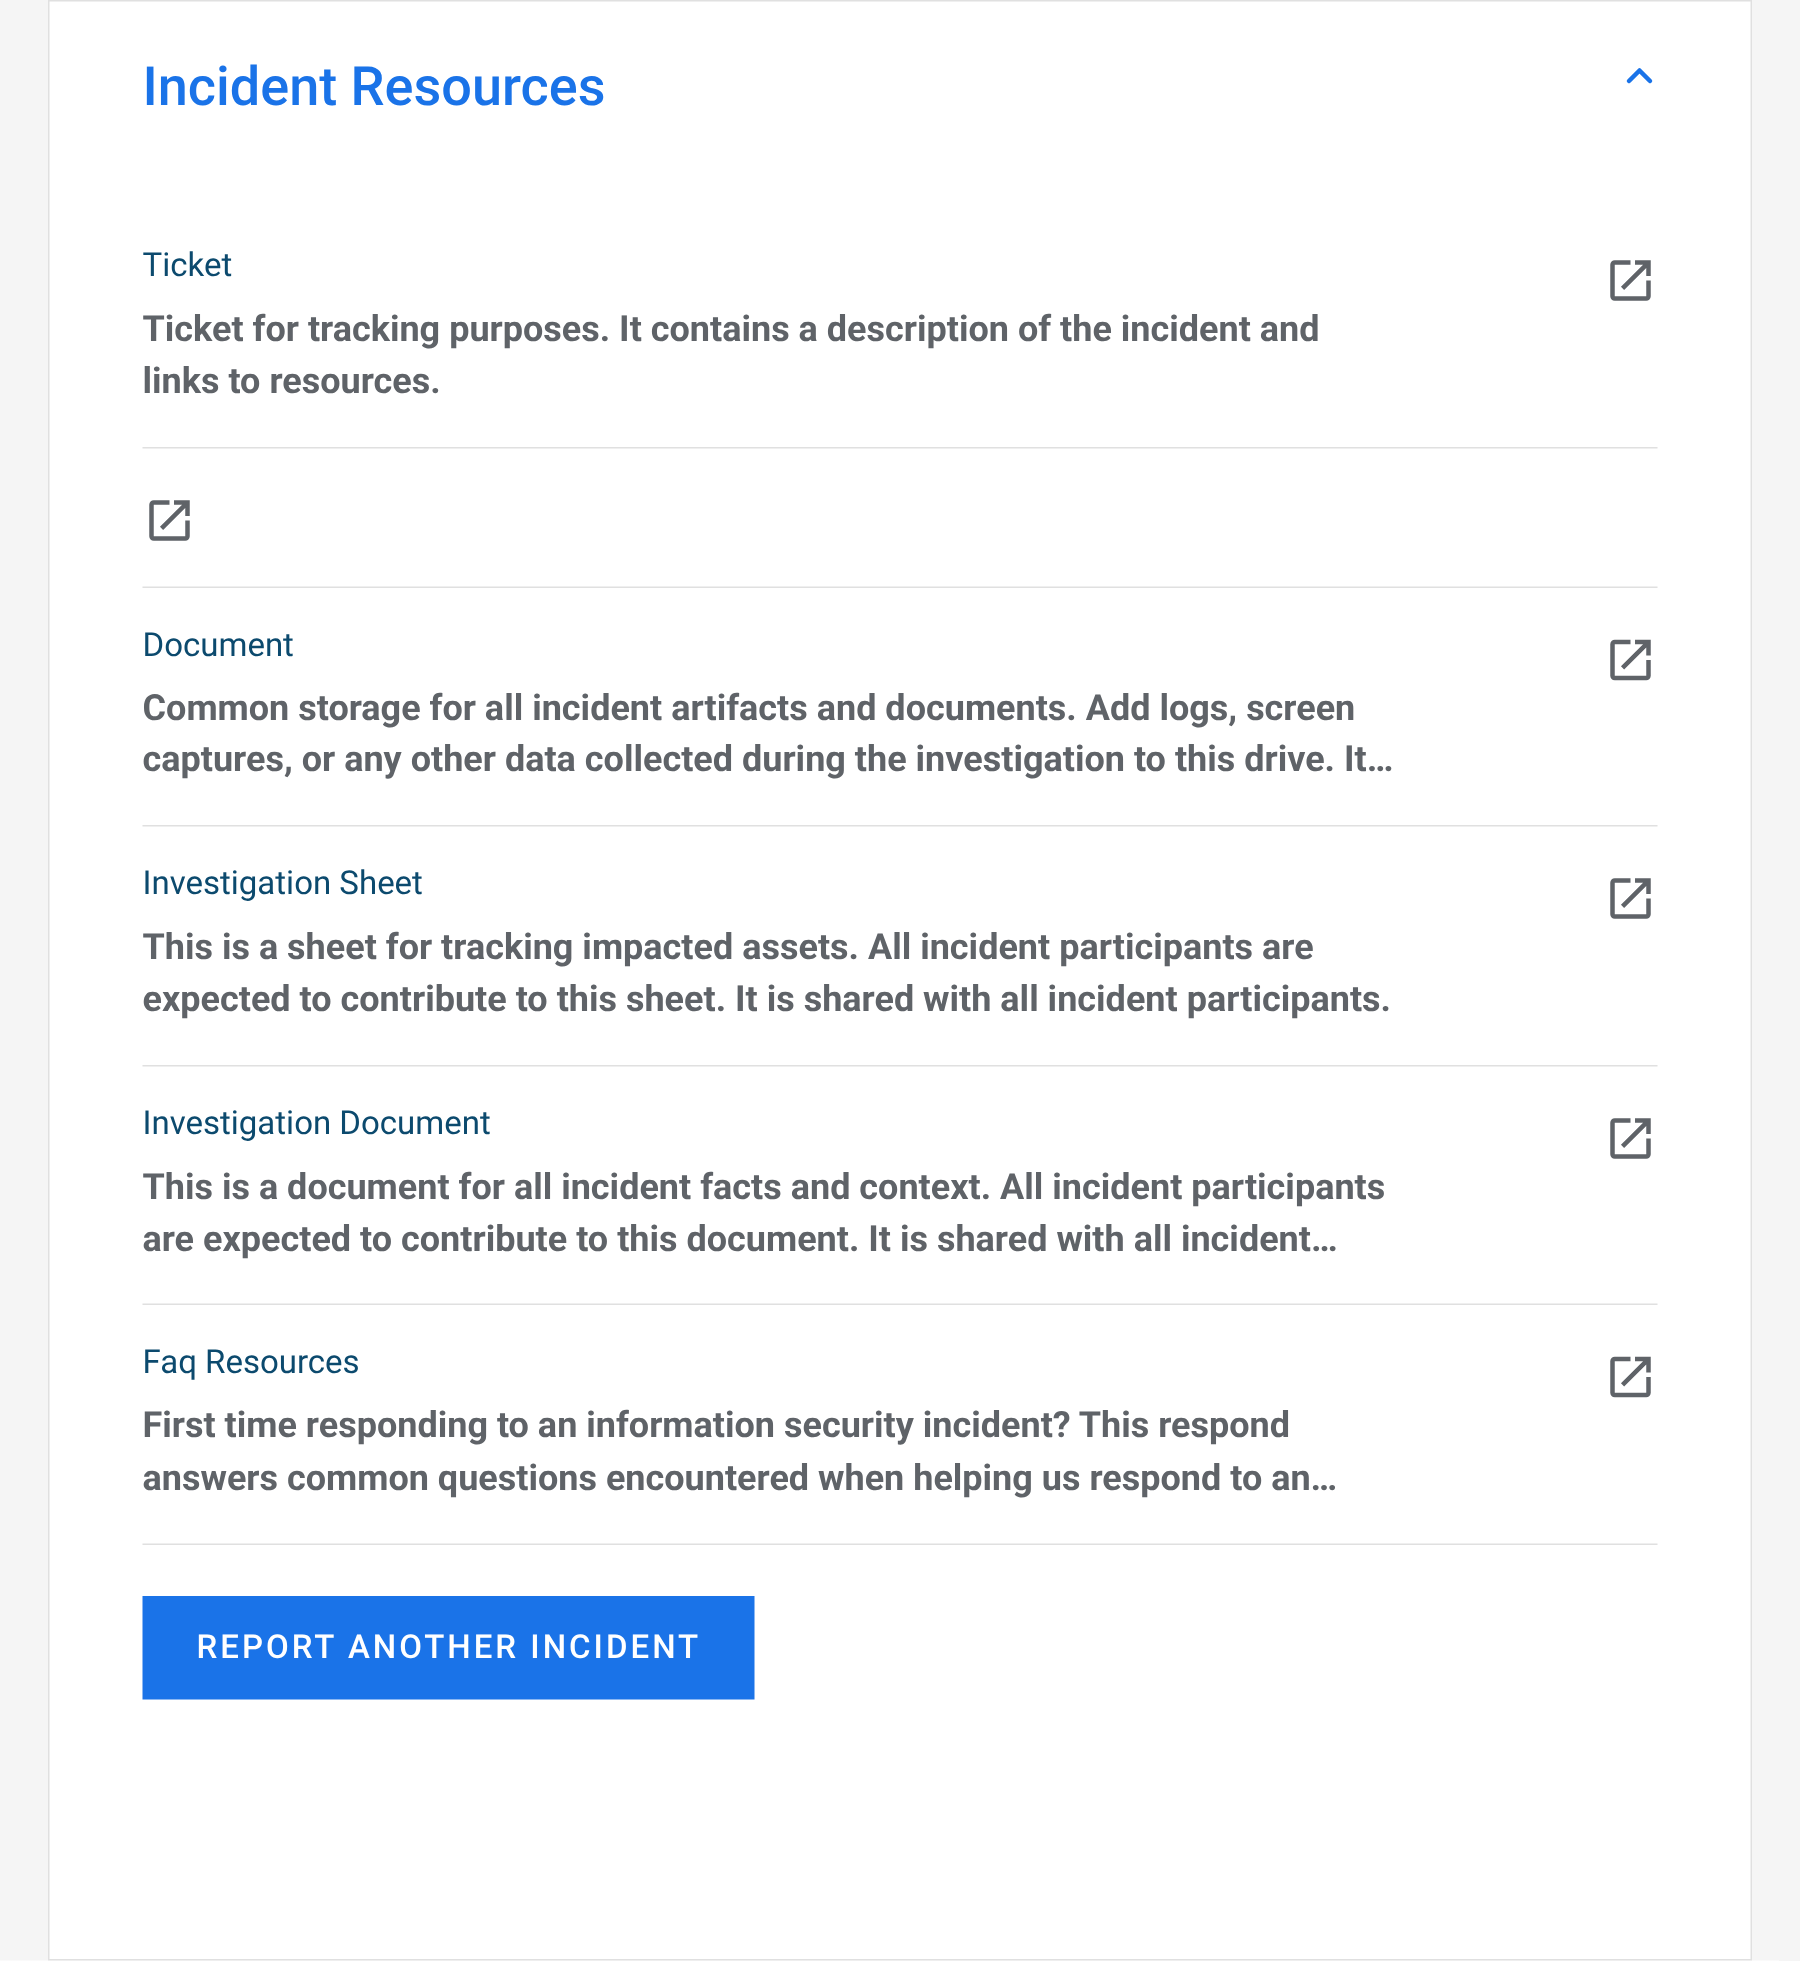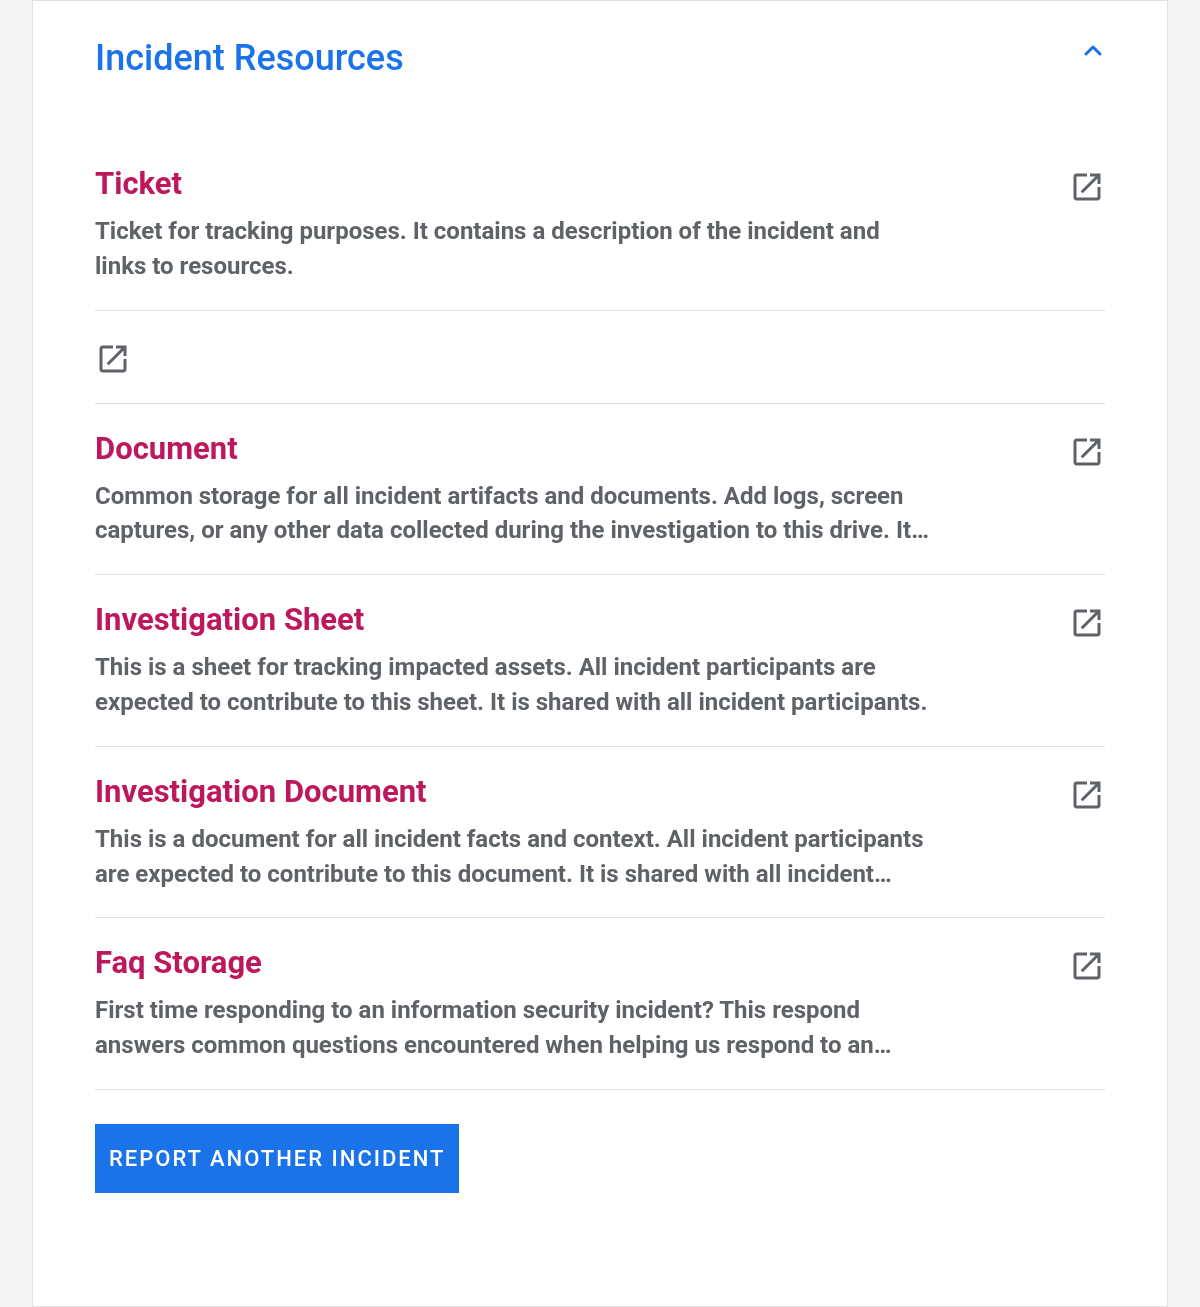--- a/index.html
+++ b/index.html
@@ -50,23 +50,23 @@
     gap: 24px;
   }
   .resource-item:first-of-type {
     padding-top: 8px;
   }
   .resource-text {
     flex: 1;
     max-width: 840px;
   }
   .resource-title {
-    color: #be185d;
-    font-size: 31px;
-    font-weight: 700;
+    color: #0c4a6e;
+    font-size: 22px;
+    font-weight: 400;
     margin-bottom: 12px;
   }
   .resource-desc {
     color: #5f6368;
     font-size: 24px;
     font-weight: 700;
     line-height: 1.45;
     display: -webkit-box;
     -webkit-line-clamp: 2;
     -webkit-box-orient: vertical;
@@ -78,21 +78,21 @@
     color: #5f6368;
     flex-shrink: 0;
     margin-top: 4px;
     cursor: pointer;
   }
   .report-btn {
     margin-top: 34px;
     background: #1a73e8;
     color: #ffffff;
     border: none;
-    padding: 22px 14px;
+    padding: 22px 36px;
     font-size: 22px;
     font-weight: 500;
     letter-spacing: 2px;
     cursor: pointer;
     font-family: inherit;
   }
 </style>
 </head>
 <body>
 
@@ -157,21 +157,21 @@
     </div>
     <span class="open-icon">
       <svg viewBox="0 0 24 24" fill="currentColor">
           <path d="M19 19H5V5h7V3H5c-1.1 0-2 .9-2 2v14c0 1.1.9 2 2 2h14c1.1 0 2-.9 2-2v-7h-2v7zM14 3v2h3.59L7.76 14.83l1.41 1.41L19 6.41V10h2V3h-7z"></path>
         </svg>
     </span>
   </div>
 
   <div class="resource-item">
     <div class="resource-text">
-      <div class="resource-title">Faq Storage</div>
+      <div class="resource-title">Faq Resources</div>
       <div class="resource-desc">First time responding to an information security incident? This respond answers common questions encountered when helping us respond to an…</div>
     </div>
     <span class="open-icon">
       <svg viewBox="0 0 24 24" fill="currentColor">
           <path d="M19 19H5V5h7V3H5c-1.1 0-2 .9-2 2v14c0 1.1.9 2 2 2h14c1.1 0 2-.9 2-2v-7h-2v7zM14 3v2h3.59L7.76 14.83l1.41 1.41L19 6.41V10h2V3h-7z"></path>
         </svg>
     </span>
   </div>
 
   <button class="report-btn">REPORT ANOTHER INCIDENT</button>

